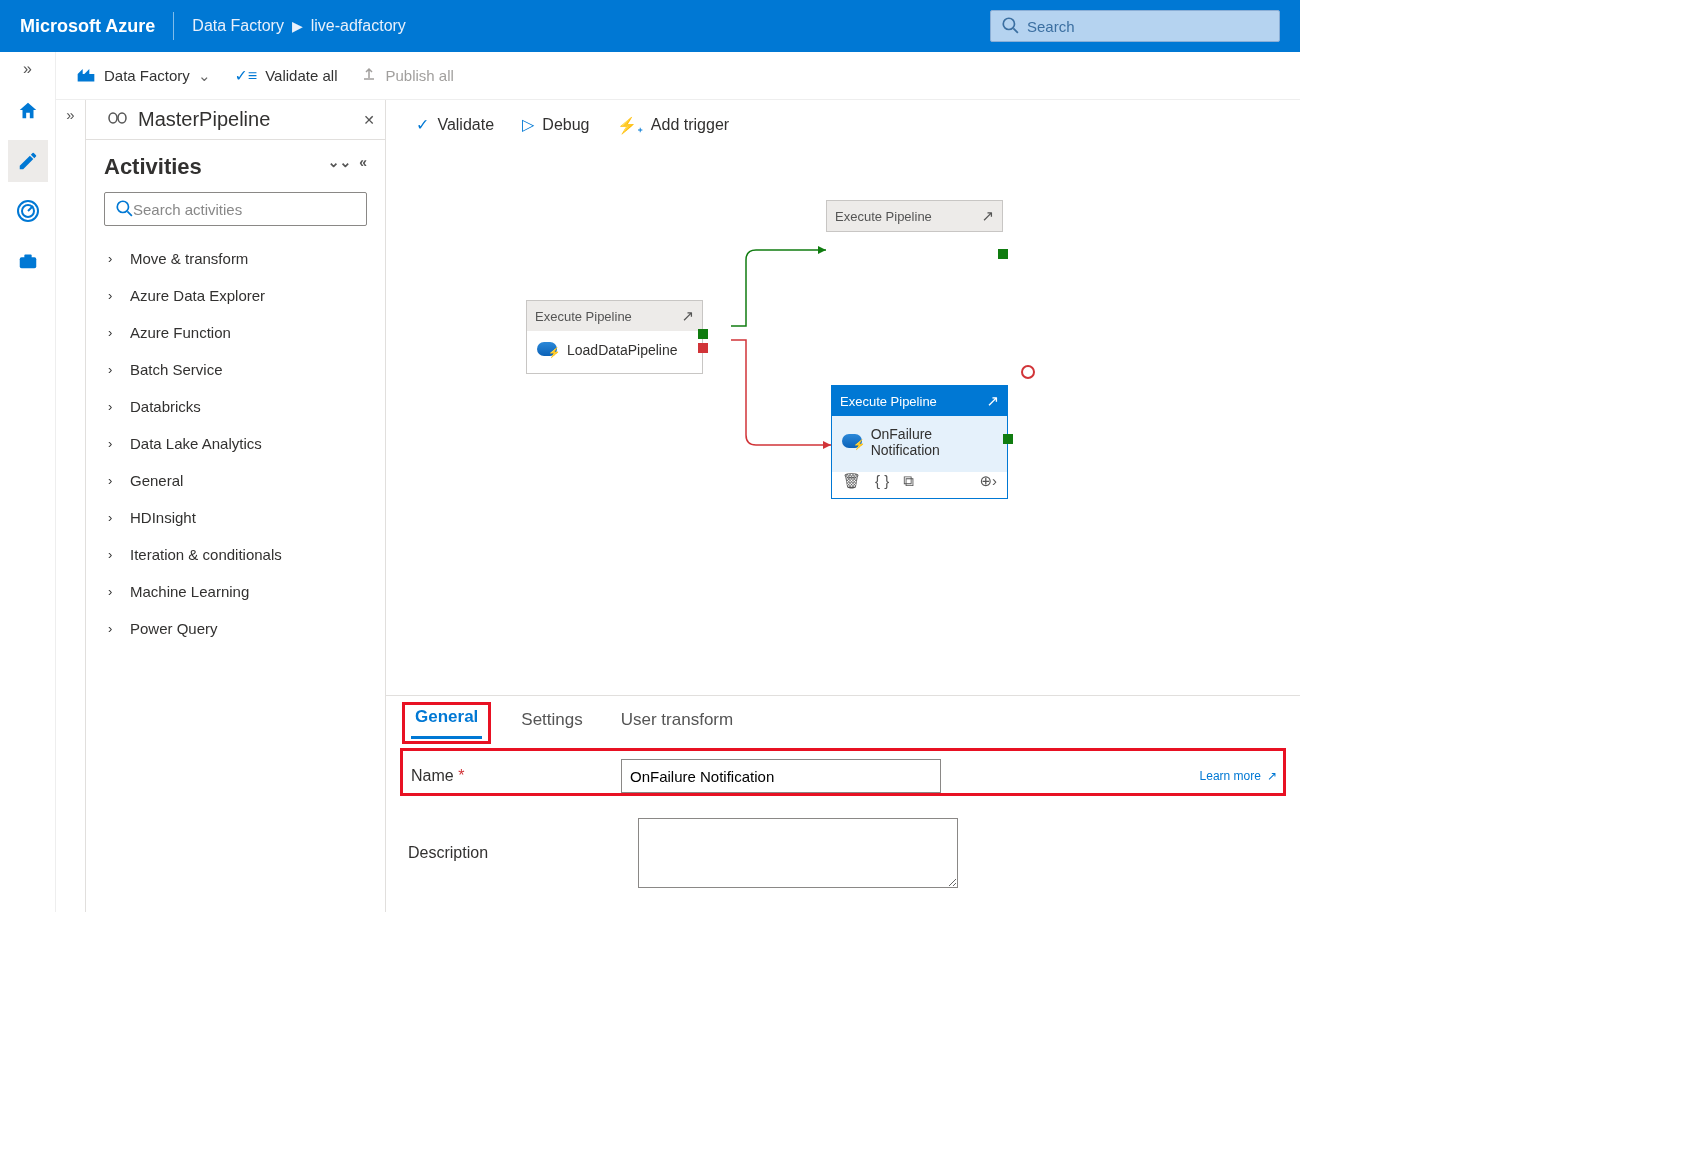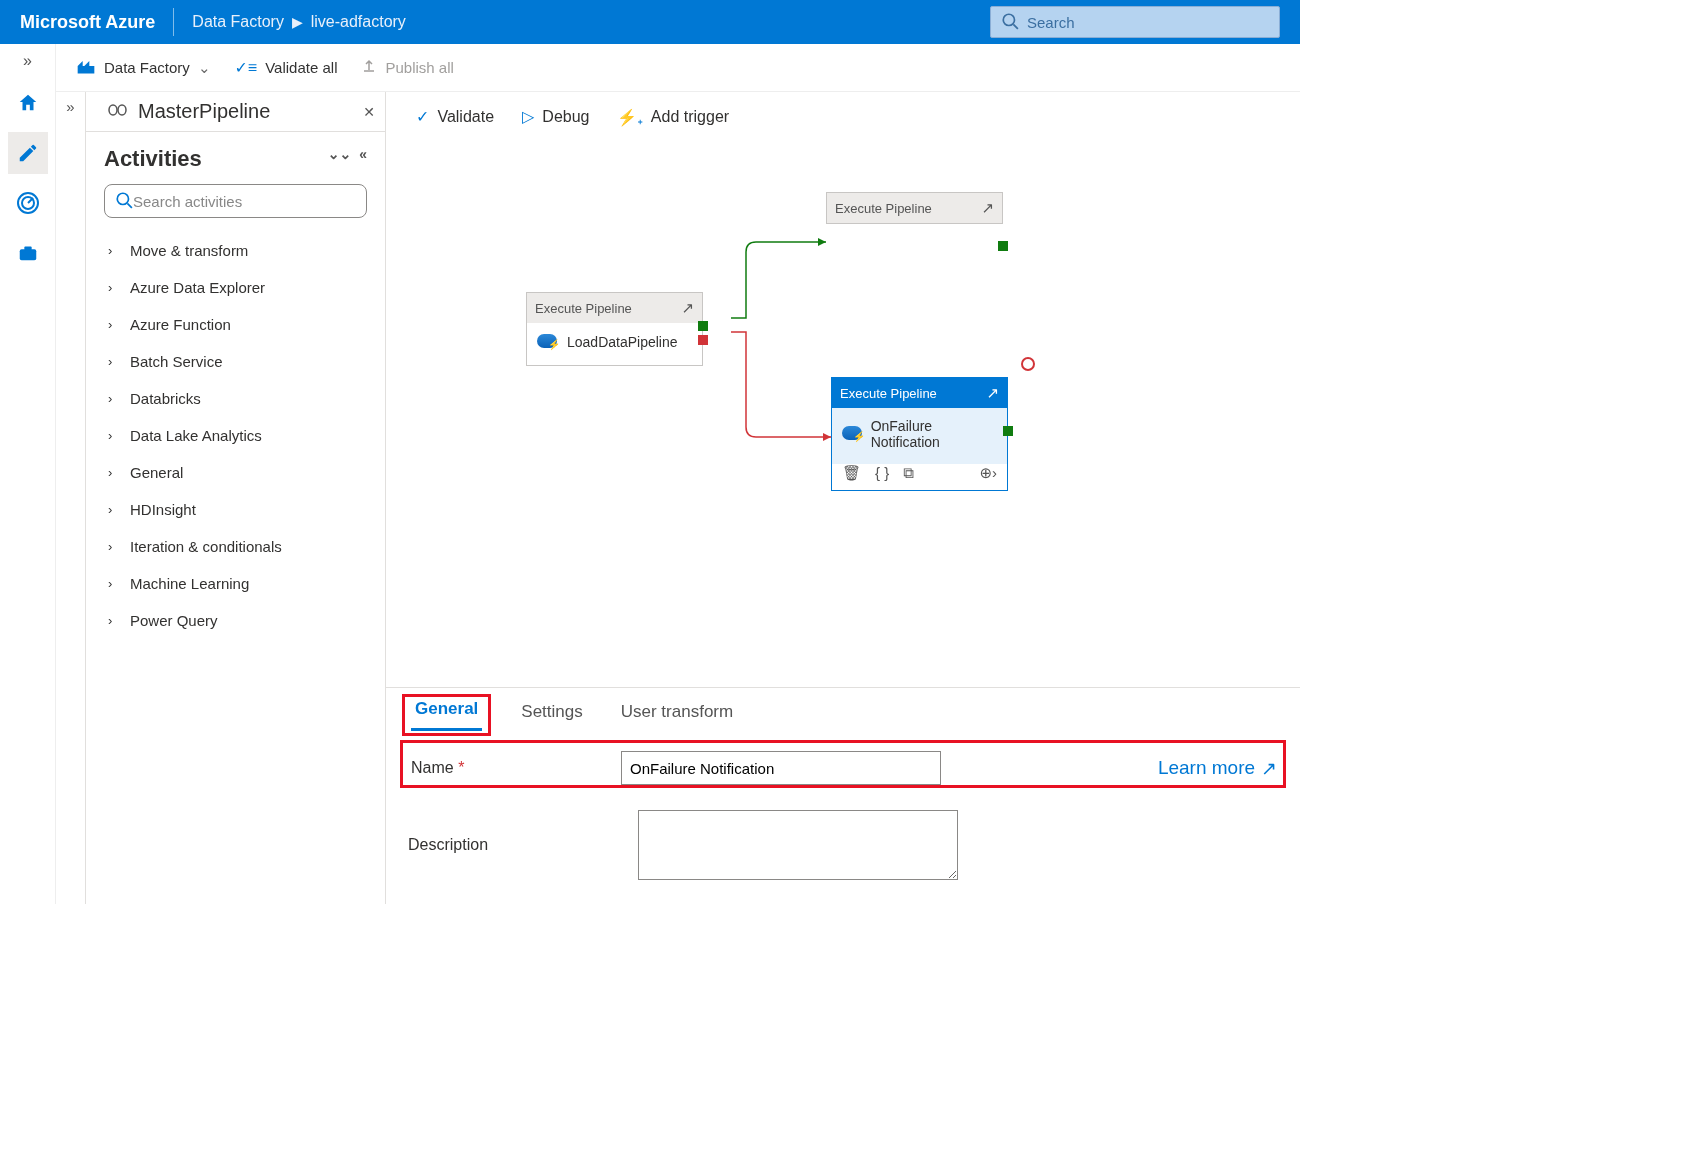--- a/index.html
+++ b/index.html
@@ -1,18 +1,18 @@
 <!DOCTYPE html>
 <html><head>
 <meta charset="utf-8">
 <style>
   * { box-sizing: border-box; margin: 0; padding: 0; }
   body { font-family: "Segoe UI", Arial, sans-serif; font-size: 14px; color: #323130; background: #fff; width: 1300px; }
   
-  .header { height: 44px; background: #0078d4; color: #fff; display: flex; align-items: center; padding: 0 20px; }
+  .header { height: 52px; background: #0078d4; color: #fff; display: flex; align-items: center; padding: 0 20px; }
   .brand { font-size: 18px; font-weight: 600; }
   .hdr-sep { width: 1px; height: 28px; background: rgba(255,255,255,0.5); margin: 0 18px; }
   .crumb { font-size: 16px; font-weight: 400; color: #e8f0fb; }
   .crumb-arrow { margin: 0 8px; font-size: 14px; color: #e8f0fb; }
   .hdr-search { margin-left: auto; display: flex; align-items: center; background: #b5d3f0; border: 1px solid #8aaed6; border-radius: 2px; height: 32px; width: 290px; padding: 0 10px; color: #3b6fa1; }
   .hdr-search input { background: transparent; border: none; outline: none; font-size: 15px; color: #3b6fa1; margin-left: 8px; flex: 1; }
   .hdr-search input::placeholder { color: #3b6fa1; }
   
   .main { display: flex; height: 860px; }
   .nav-rail { width: 56px; border-right: 1px solid #eee; display: flex; flex-direction: column; align-items: center; padding-top: 8px; }
@@ -28,21 +28,21 @@
   
   .work { flex: 1; display: flex; }
   .collapse-col { width: 30px; border-right: 1px solid #e1dfdd; display:flex; justify-content:center; padding-top:6px; color:#555; font-size:15px; }
   .activities-panel { width: 300px; border-right: 1px solid #e1dfdd; display: flex; flex-direction: column; }
   .tab-row { display: flex; align-items: center; height: 40px; border-bottom: 1px solid #e1dfdd; padding: 0 10px; gap: 10px; }
   .tab { display: flex; align-items: center; gap: 8px; padding: 6px 12px; font-size: 20px; }
   .tab-close { color: #555; font-size: 14px; margin-left: auto; cursor: pointer; }
   .panel-body { padding: 14px 18px; }
   .panel-title { font-size: 22px; font-weight: 600; margin-bottom: 12px; display:flex; justify-content:space-between; align-items:flex-start;}
   .panel-title .tools { font-size:14px; color:#555; display:flex; gap:8px;}
-  .act-search { display:flex; align-items:center; border:1px solid #8a8886; border-radius:8px; height:34px; padding:0 10px; margin-bottom:14px; }
+  .act-search { display:flex; align-items:center; border:1px solid #8a8886; border-radius:2px; height:34px; padding:0 10px; margin-bottom:14px; }
   .act-search input { border:none; outline:none; font-size:15px; flex:1; color:#555; }
   .act-search input::placeholder{ color:#888; }
   .act-item { display:flex; align-items:center; gap:10px; padding:10px 4px; font-size:15px; cursor:pointer; }
   .chev { color:#333; font-size:13px; width:12px; }
   
   .canvas-area { flex:1; display:flex; flex-direction:column; }
   .canvas-toolbar { height:50px; display:flex; align-items:center; gap:28px; padding:0 30px; border-bottom:1px solid #fff; }
   .ct-btn { display:flex; align-items:center; gap:8px; font-size:16px; cursor:pointer; }
   .ct-ico { color:#0078d4; font-size:16px; }
   .canvas { position:relative; flex:1; background:#fff; }
@@ -67,21 +67,21 @@
   .props { border-top:1px solid #e1dfdd; padding:0 0 20px 0;}
   .prop-tabs { display:flex; gap:30px; padding:10px 20px 0 20px; font-size:17px; }
   .prop-tab { padding:4px 4px 10px 4px; color:#555; cursor:pointer; }
   .prop-tab.active { color:#0078d4; font-weight:600; border-bottom:3px solid #0078d4; }
   .hl-red { border:3px solid #e81123; padding:2px 6px; margin:-4px;}
   .form-row { display:flex; align-items:center; gap:20px; padding:14px 20px 4px 22px; }
   .form-label { width:210px; font-size:16px; }
   .req { color:#d13438; }
   .form-input { flex:0 0 320px; height:34px; border:1px solid #8a8886; padding:0 8px; font-size:15px; }
   textarea.form-input{ height:70px; resize:both; padding:6px 8px;}
-  .learn { margin-left:auto; color:#0078d4; font-size:19px; display:flex; gap:6px; align-items:center; cursor:pointer;}
+  .learn { margin-left:auto; color:#0078d4; font-size:12px; display:flex; gap:6px; align-items:center; cursor:pointer;}
   .hl-row { border:3px solid #e81123; margin:8px 14px; padding:8px 6px 0 8px; display:flex; align-items:center;}
   
   .svg-ico{ width:18px; height:18px; display:inline-block; }
 </style>
 </head>
 <body>
 
 <div class="header">
   <span class="brand">Microsoft Azure</span>
   <div class="hdr-sep"></div>

